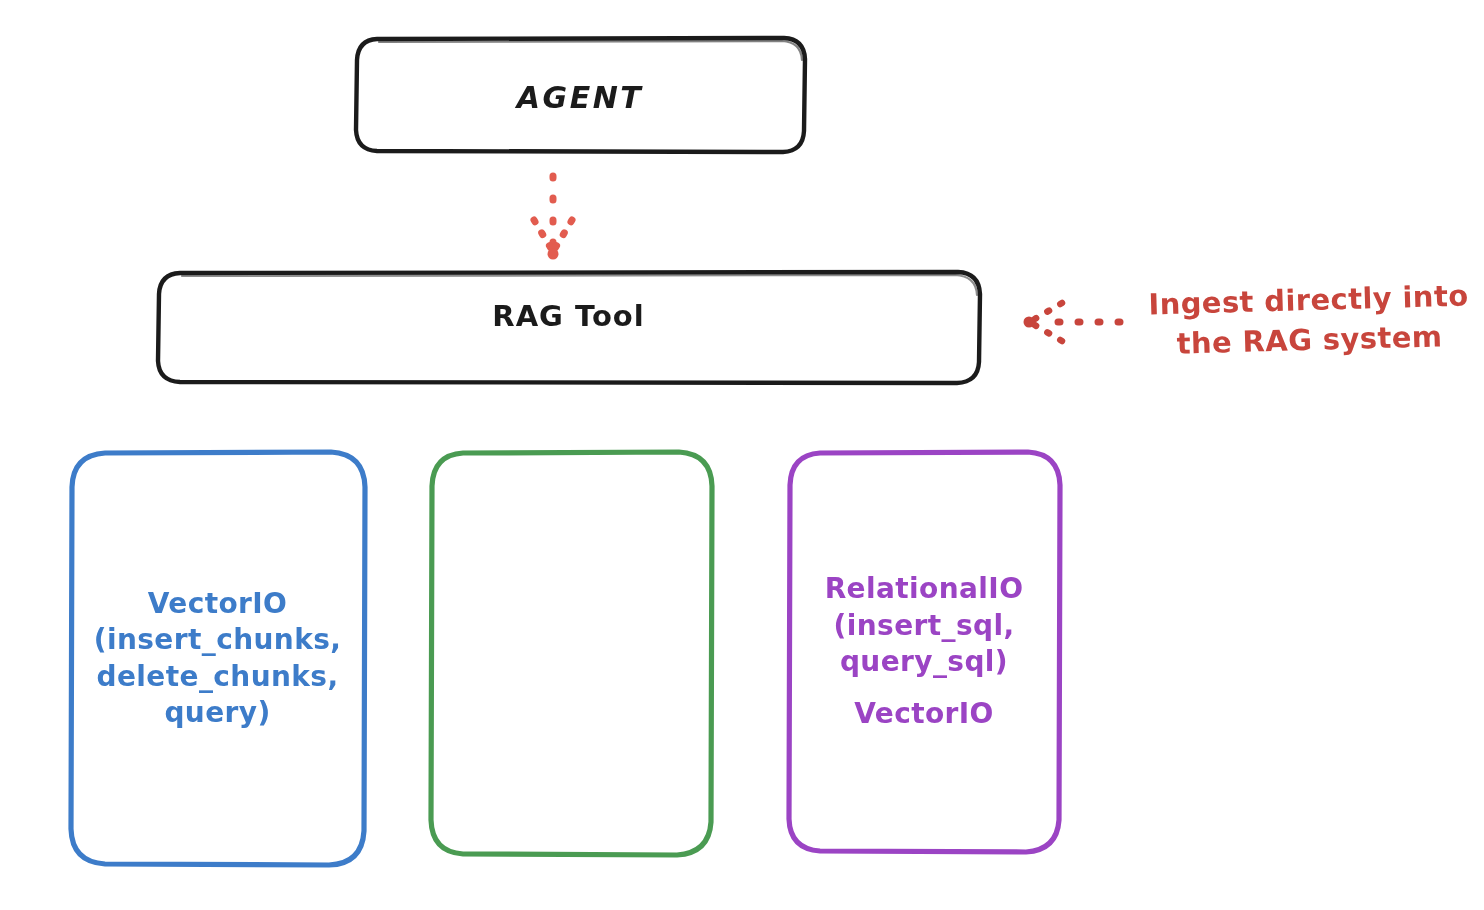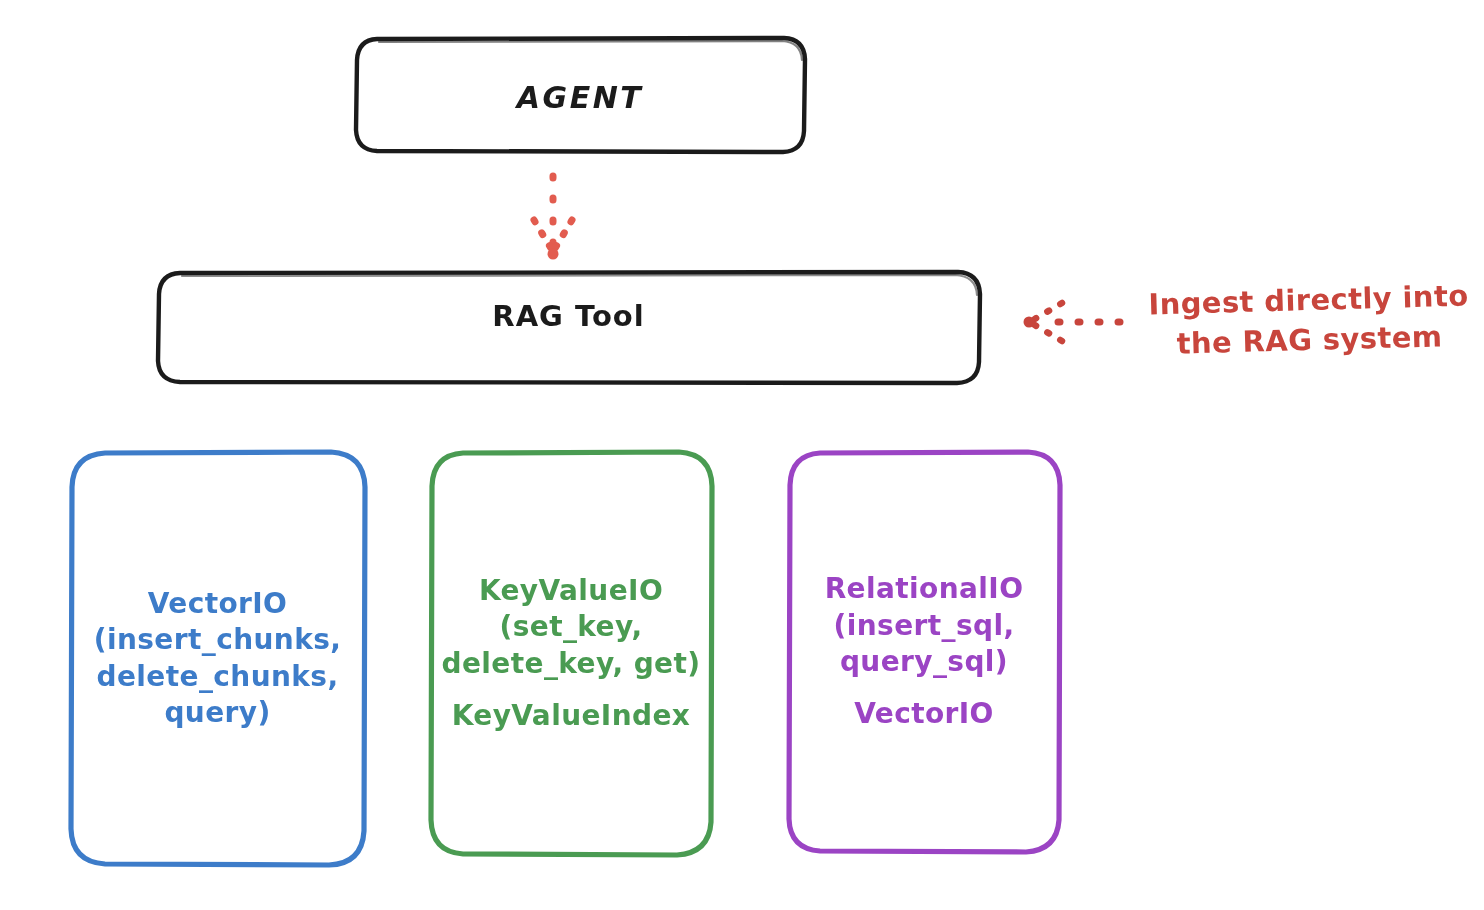--- a/index.html
+++ b/index.html
@@ -219,24 +219,20 @@
   <div class="card-text">
     <div class="card-api">VectorIO
 (insert_chunks,
 delete_chunks,
 query)</div>
   </div>
 </div>
 
 <div class="node" id="key-value-io-node">
   <div class="card-text">
-    <div class="card-api">KeyValueIO
-(set_key,
-delete_key, get)</div>
-    <div class="card-index">KeyValueIndex</div>
   </div>
 </div>
 
 <div class="node" id="relational-io-node">
   <div class="card-text">
     <div class="card-api">RelationalIO
 (insert_sql,
 query_sql)</div>
     <div class="card-index">VectorIO</div>
   </div>

